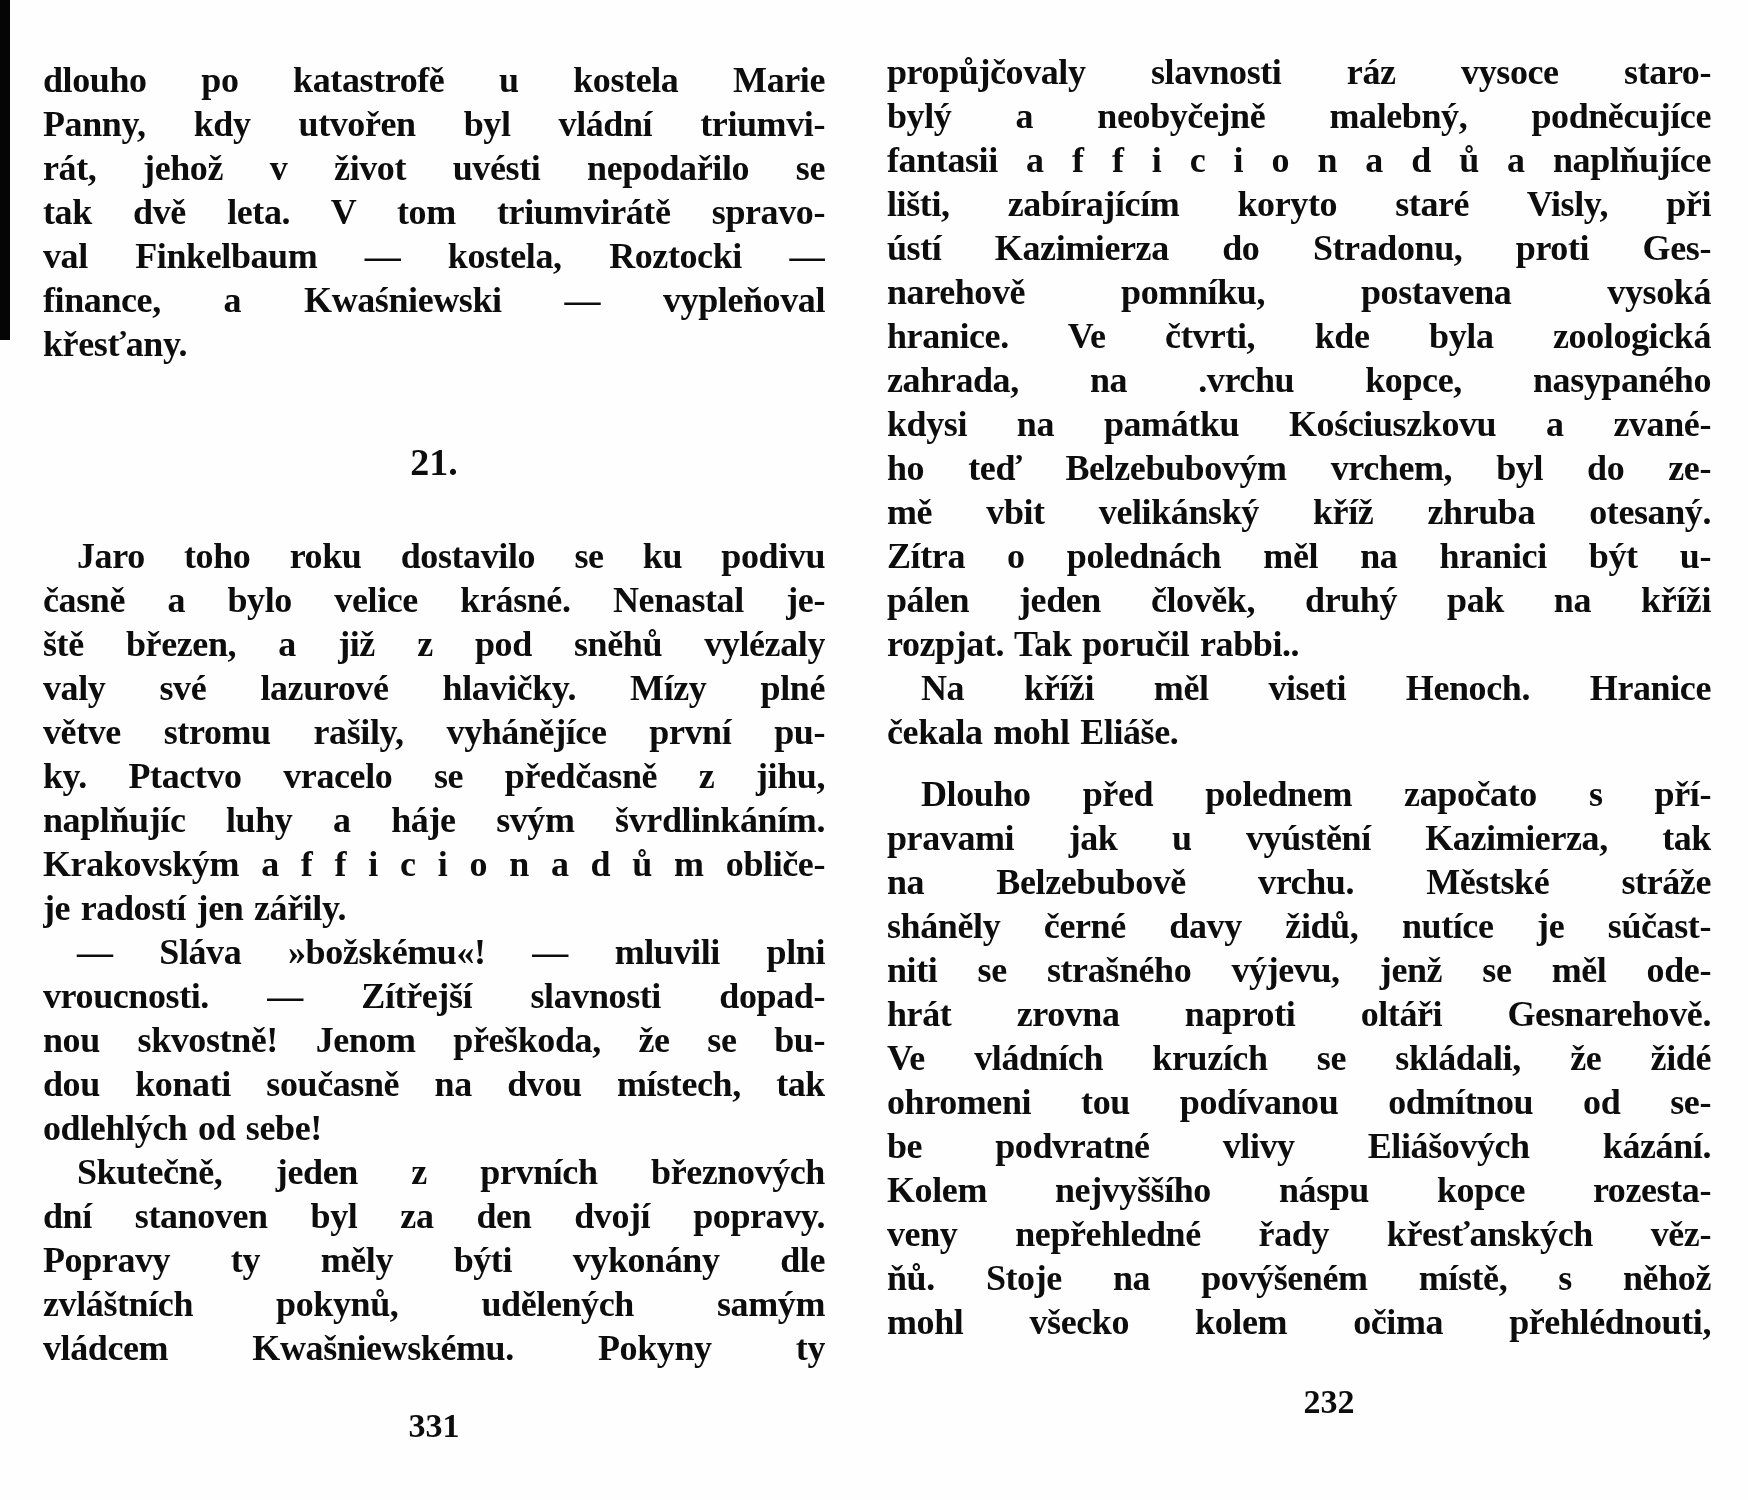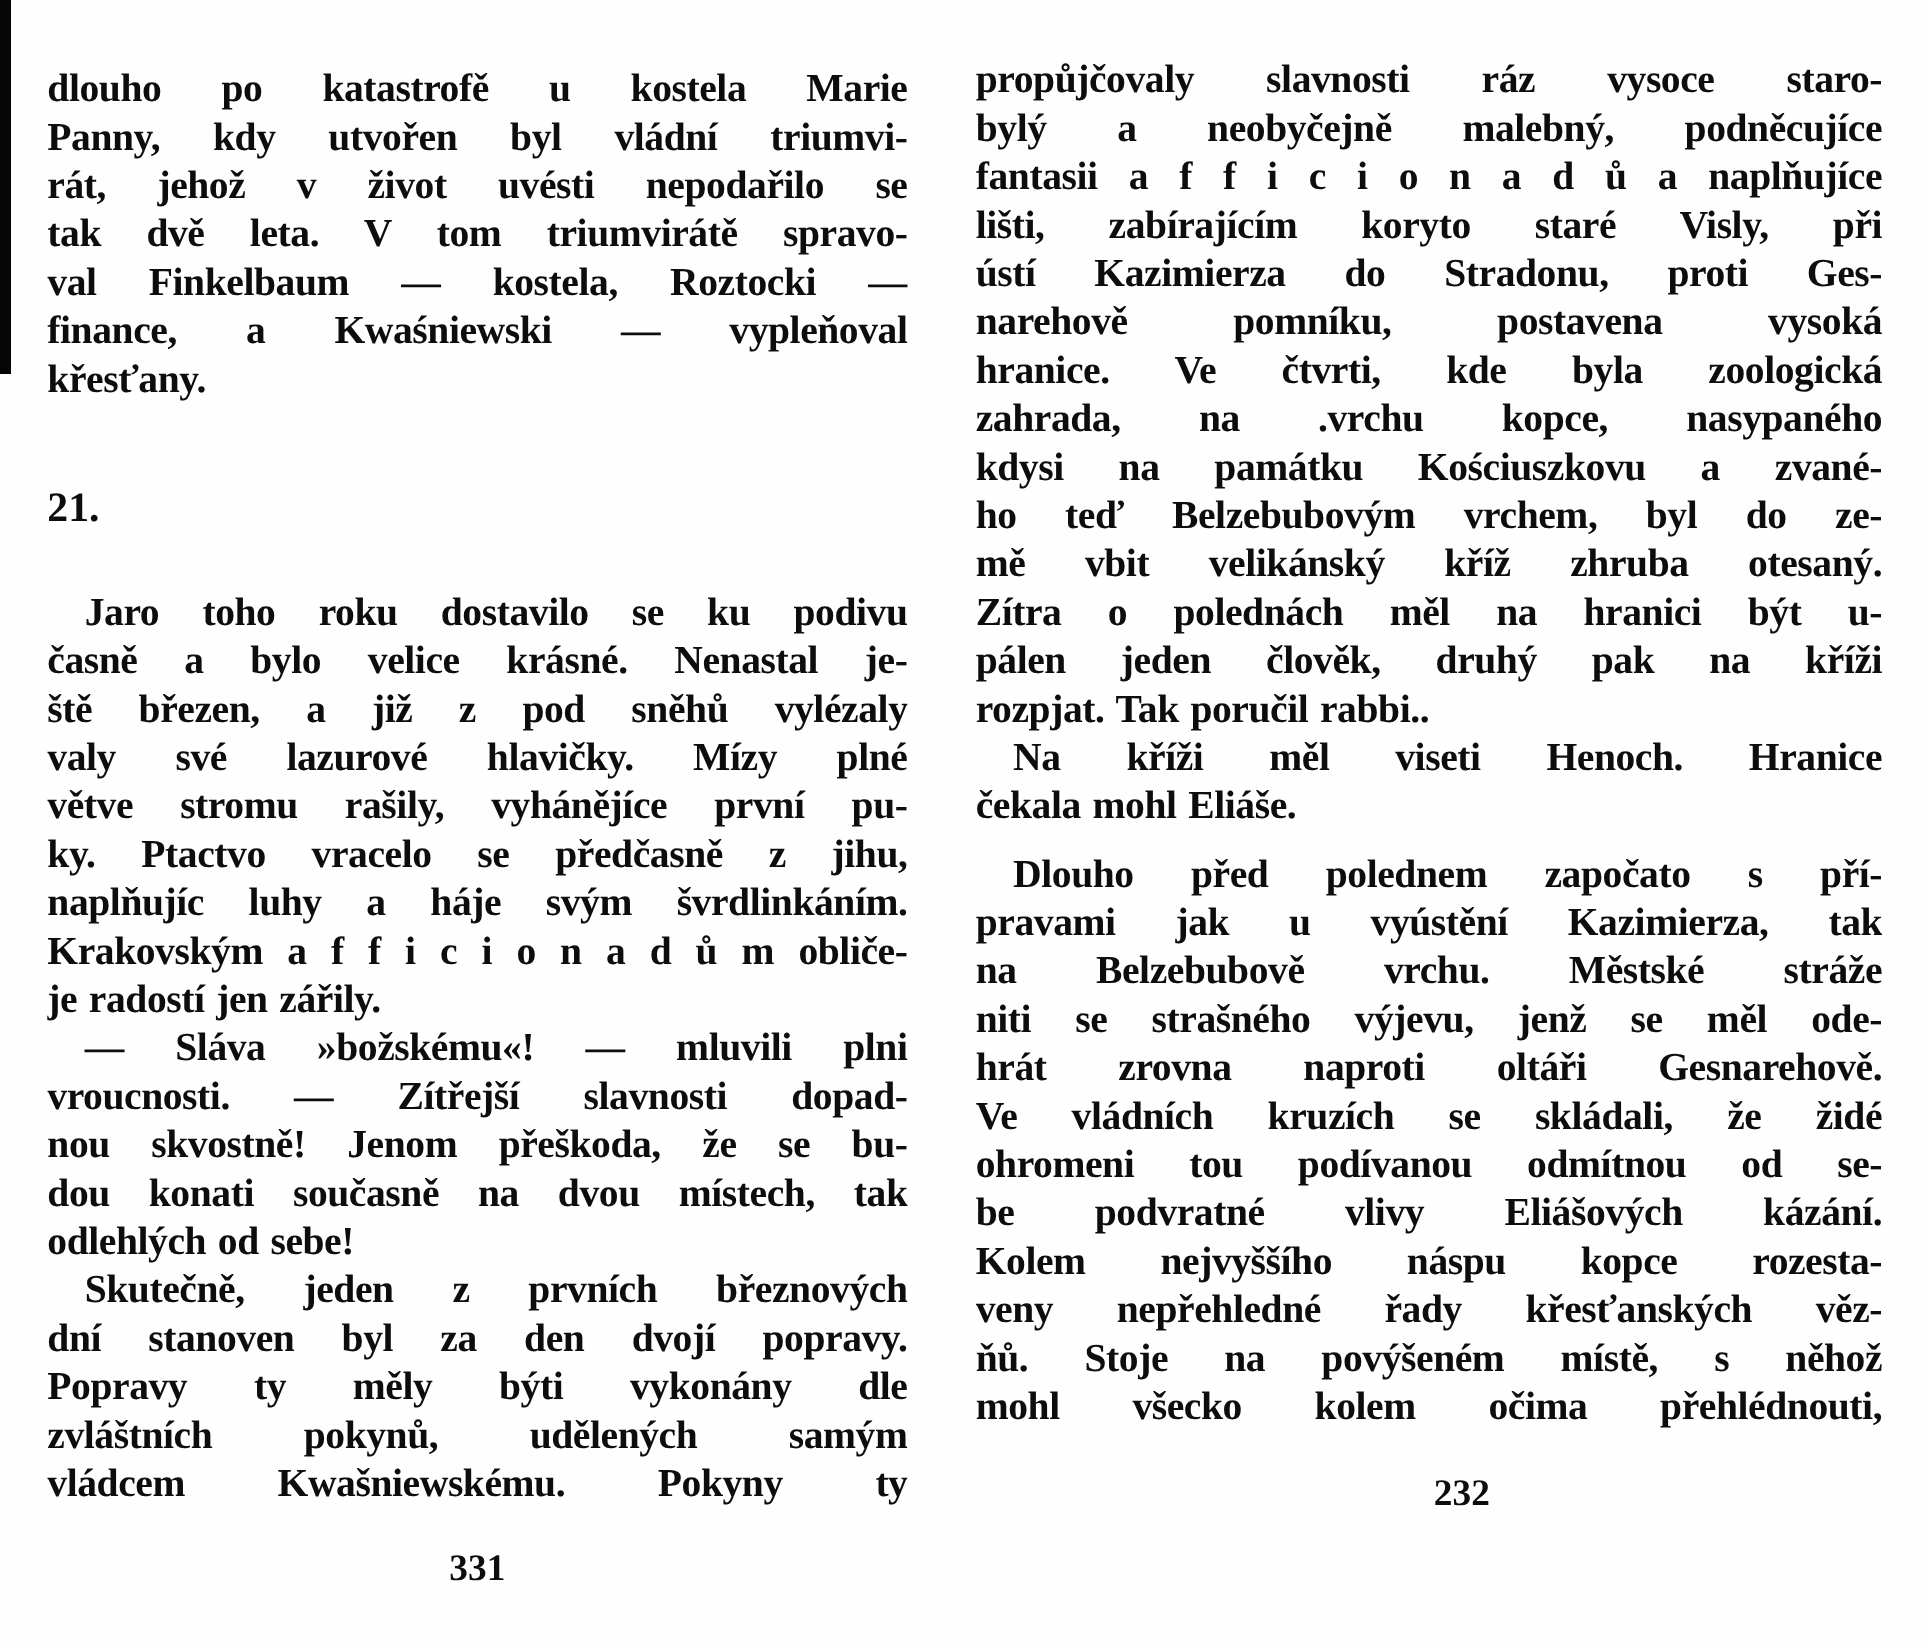--- a/index.html
+++ b/index.html
@@ -24,20 +24,21 @@
   }
   .line.jline{
     text-align:justify;white-space:normal;
     text-align-last:justify;
   }
   .line.jline::after{content:"";display:inline-block;width:100%;height:0;}
   .line.indent{text-indent:34px;}
   .heading{
     font-size:38px;line-height:44px;height:44px;
     margin-top:74px;margin-bottom:50px;
+    text-align:center;
   }
   .pgnum{
     font-size:34px;line-height:44px;height:44px;text-align:center;
   }
   .pgnum-left{margin-top:34px;}
   .pgnum-right{margin-top:36px;position:relative;left:30px;}
 </style>
 </head>
 <body>
 
@@ -105,20 +106,21 @@
         <div class="line">rozpjat. Tak poručil rabbi..</div>
       </div>
       <div class="para">
         <div class="line jline indent">Na kříži měl viseti Henoch. Hranice</div>
         <div class="line">čekala mohl Eliáše.</div>
       </div>
       <div class="para gap-before">
         <div class="line jline indent">Dlouho před polednem započato s pří-</div>
         <div class="line jline">pravami jak u vyústění Kazimierza, tak</div>
         <div class="line jline">na Belzebubově vrchu. Městské stráže</div>
+        <div class="line jline">sháněly černé davy židů, nutíce je súčast-</div>
         <div class="line jline">niti se strašného výjevu, jenž se měl ode-</div>
         <div class="line jline">hrát zrovna naproti oltáři Gesnarehově.</div>
         <div class="line jline">Ve vládních kruzích se skládali, že židé</div>
         <div class="line jline">ohromeni tou podívanou odmítnou od se-</div>
         <div class="line jline">be podvratné vlivy Eliášových kázání.</div>
         <div class="line jline">Kolem nejvyššího náspu kopce rozesta-</div>
         <div class="line jline">veny nepřehledné řady křesťanských věz-</div>
         <div class="line jline">ňů. Stoje na povýšeném místě, s něhož</div>
         <div class="line jline">mohl všecko kolem očima přehlédnouti,</div>
       </div>

